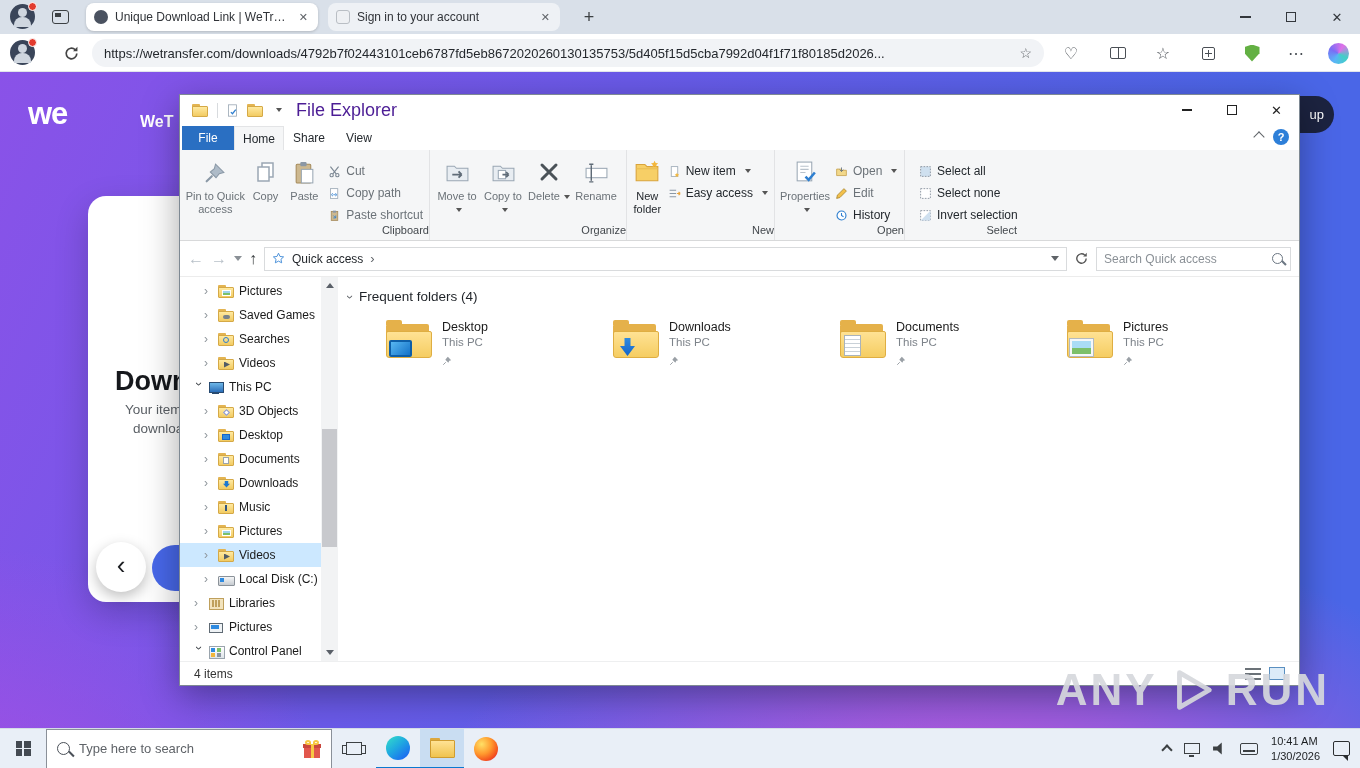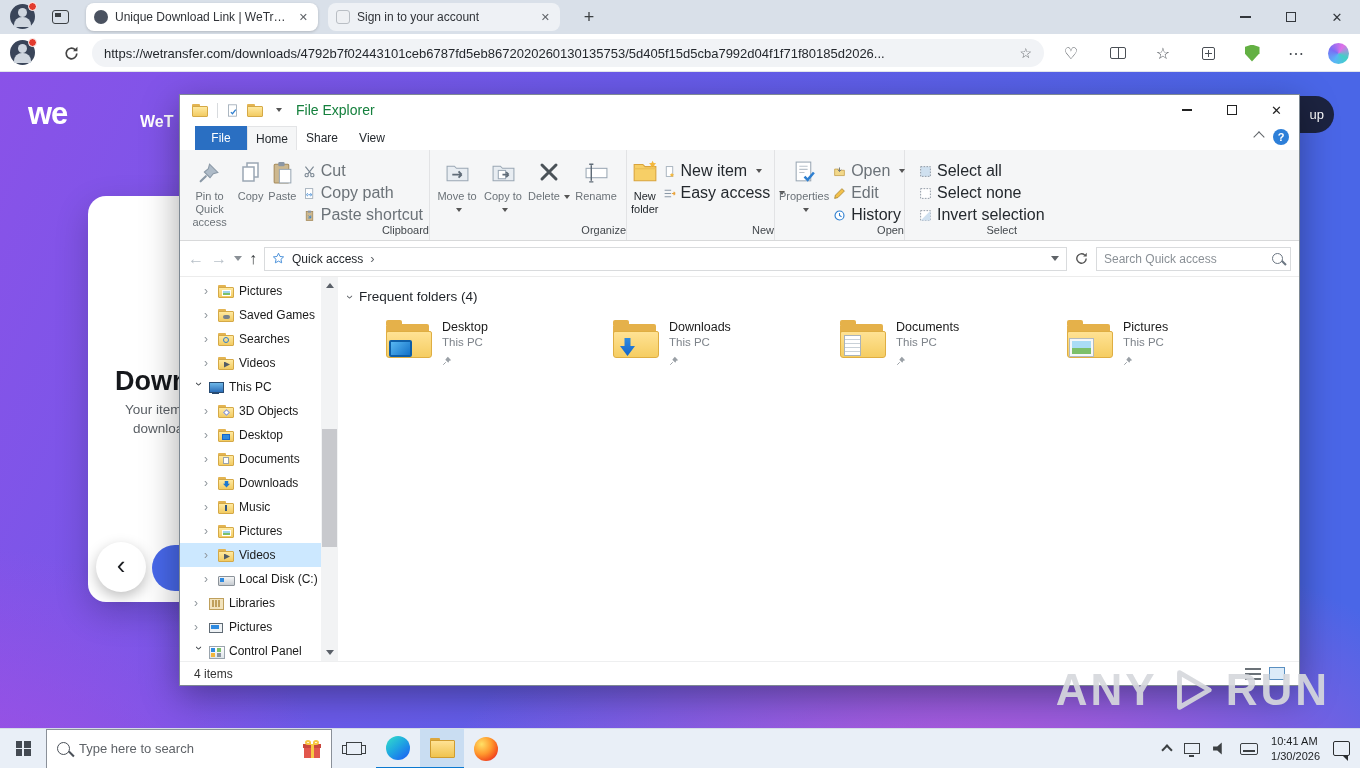--- a/index.html
+++ b/index.html
@@ -65,43 +65,43 @@
 
   
   .wm { position:absolute; right:30px; bottom:12px; display:flex; align-items:center; gap:8px; z-index:3; color:#d6d8dd; opacity:.92; }
   .wm-t { font-size:44px; font-weight:700; letter-spacing:3px; }
 
   
   .explorer { position:absolute; left:179px; top:22px; width:1121px; height:592px; background:#fff; border:1px solid #7e8993; box-shadow:0 10px 34px rgba(0,0,0,.35); z-index:2; display:flex; flex-direction:column; color:#1a1a1a; }
   .x-titlebar { height:30px; position:relative; flex:none; }
   .qat { position:absolute; left:12px; top:0; height:30px; display:flex; align-items:center; gap:8px; }
   .qsep { width:1px; height:15px; background:#d8dbde; }
-  .x-title { font-size:14px; color:#15803d; margin-left:6px; }
+  .x-title { font-size:18px; color:#4c1d95; margin-left:6px; }
   .x-wb { position:absolute; right:0; top:0; display:flex; }
   .x-wbtn { width:45px; height:30px; display:flex; align-items:center; justify-content:center; color:#222; font-size:13px; }
   .x-wbtn .mn { width:10px; height:1.5px; background:#222; }
   .x-wbtn .mx { width:10px; height:10px; border:1.5px solid #222; }
 
   .x-menu { height:25px; display:flex; align-items:flex-end; background:#fff; position:relative; flex:none; }
-  .m-file { width:52px; height:24px; margin-left:15px; background:#2a6fc2; color:#fff; display:flex; align-items:center; justify-content:center; font-size:12px; }
+  .m-file { width:52px; height:24px; margin-left:2px; background:#2a6fc2; color:#fff; display:flex; align-items:center; justify-content:center; font-size:12px; }
   .m-tab { width:50px; height:24px; display:flex; align-items:center; justify-content:center; font-size:12px; color:#24292e; }
   .m-home { background:#f5f6f7; border:1px solid #e3e4e6; border-bottom:none; }
   .m-caret { position:absolute; right:36px; top:8px; width:8px; height:8px; border-top:1.6px solid #5f6368; border-right:1.6px solid #5f6368; transform:rotate(-45deg); }
   .m-help { position:absolute; right:10px; top:4px; width:16px; height:16px; border-radius:50%; background:#2d7fd8; color:#fff; font-size:11px; font-weight:bold; display:flex; align-items:center; justify-content:center; }
 
   .x-ribbon { height:91px; background:#f5f6f7; border-bottom:1px solid #d8d9da; display:flex; flex:none; }
   .rg { position:relative; height:100%; border-right:1px solid #e2e3e5; }
   .rg-label { position:absolute; bottom:4px; left:0; right:0; text-align:right; font-size:11px; color:#43484d; }
   .rg-items { display:flex; align-items:flex-start; padding:4px 2px 0 4px; }
   .rbtn-l { display:flex; flex-direction:column; align-items:center; padding-top:3px; gap:3px; }
   .ric { height:30px; display:flex; align-items:center; justify-content:center; }
   .rlabel { font-size:11px; line-height:1.2; text-align:center; color:#24292e; }
   .dis .rlabel { color:#6b7278; }
   .small-col { display:flex; flex-direction:column; padding-top:6px; }
-  .rbtn-s { height:22px; display:flex; align-items:center; gap:5px; padding:0 4px; font-size:16px; color:#24292e; white-space:nowrap; }
+  .rbtn-s { height:22px; display:flex; align-items:center; gap:5px; padding:0 4px; font-size:12px; color:#24292e; white-space:nowrap; }
   .rbtn-s.dis { color:#6b7278; }
   .dd { display:inline-block; width:0; height:0; border-left:3.5px solid transparent; border-right:3.5px solid transparent; border-top:4px solid #555; margin-left:4px; vertical-align:middle; }
 
   .x-addr { height:36px; display:flex; align-items:center; background:#fff; border-bottom:1px solid #ececec; padding:0 8px; gap:7px; flex:none; }
   .nav-a { font-size:16px; line-height:1; }
   .nav-dis { color:#b8c0c8; }
   .nav-en { color:#3c4043; }
   .nav-caret { width:0; height:0; border-left:4px solid transparent; border-right:4px solid transparent; border-top:5px solid #8a9096; }
   .bc { flex:1; height:24px; border:1px solid #d9dbdd; display:flex; align-items:center; padding:0 7px; gap:7px; }
   .bc-text { font-size:12px; color:#1f2328; }

